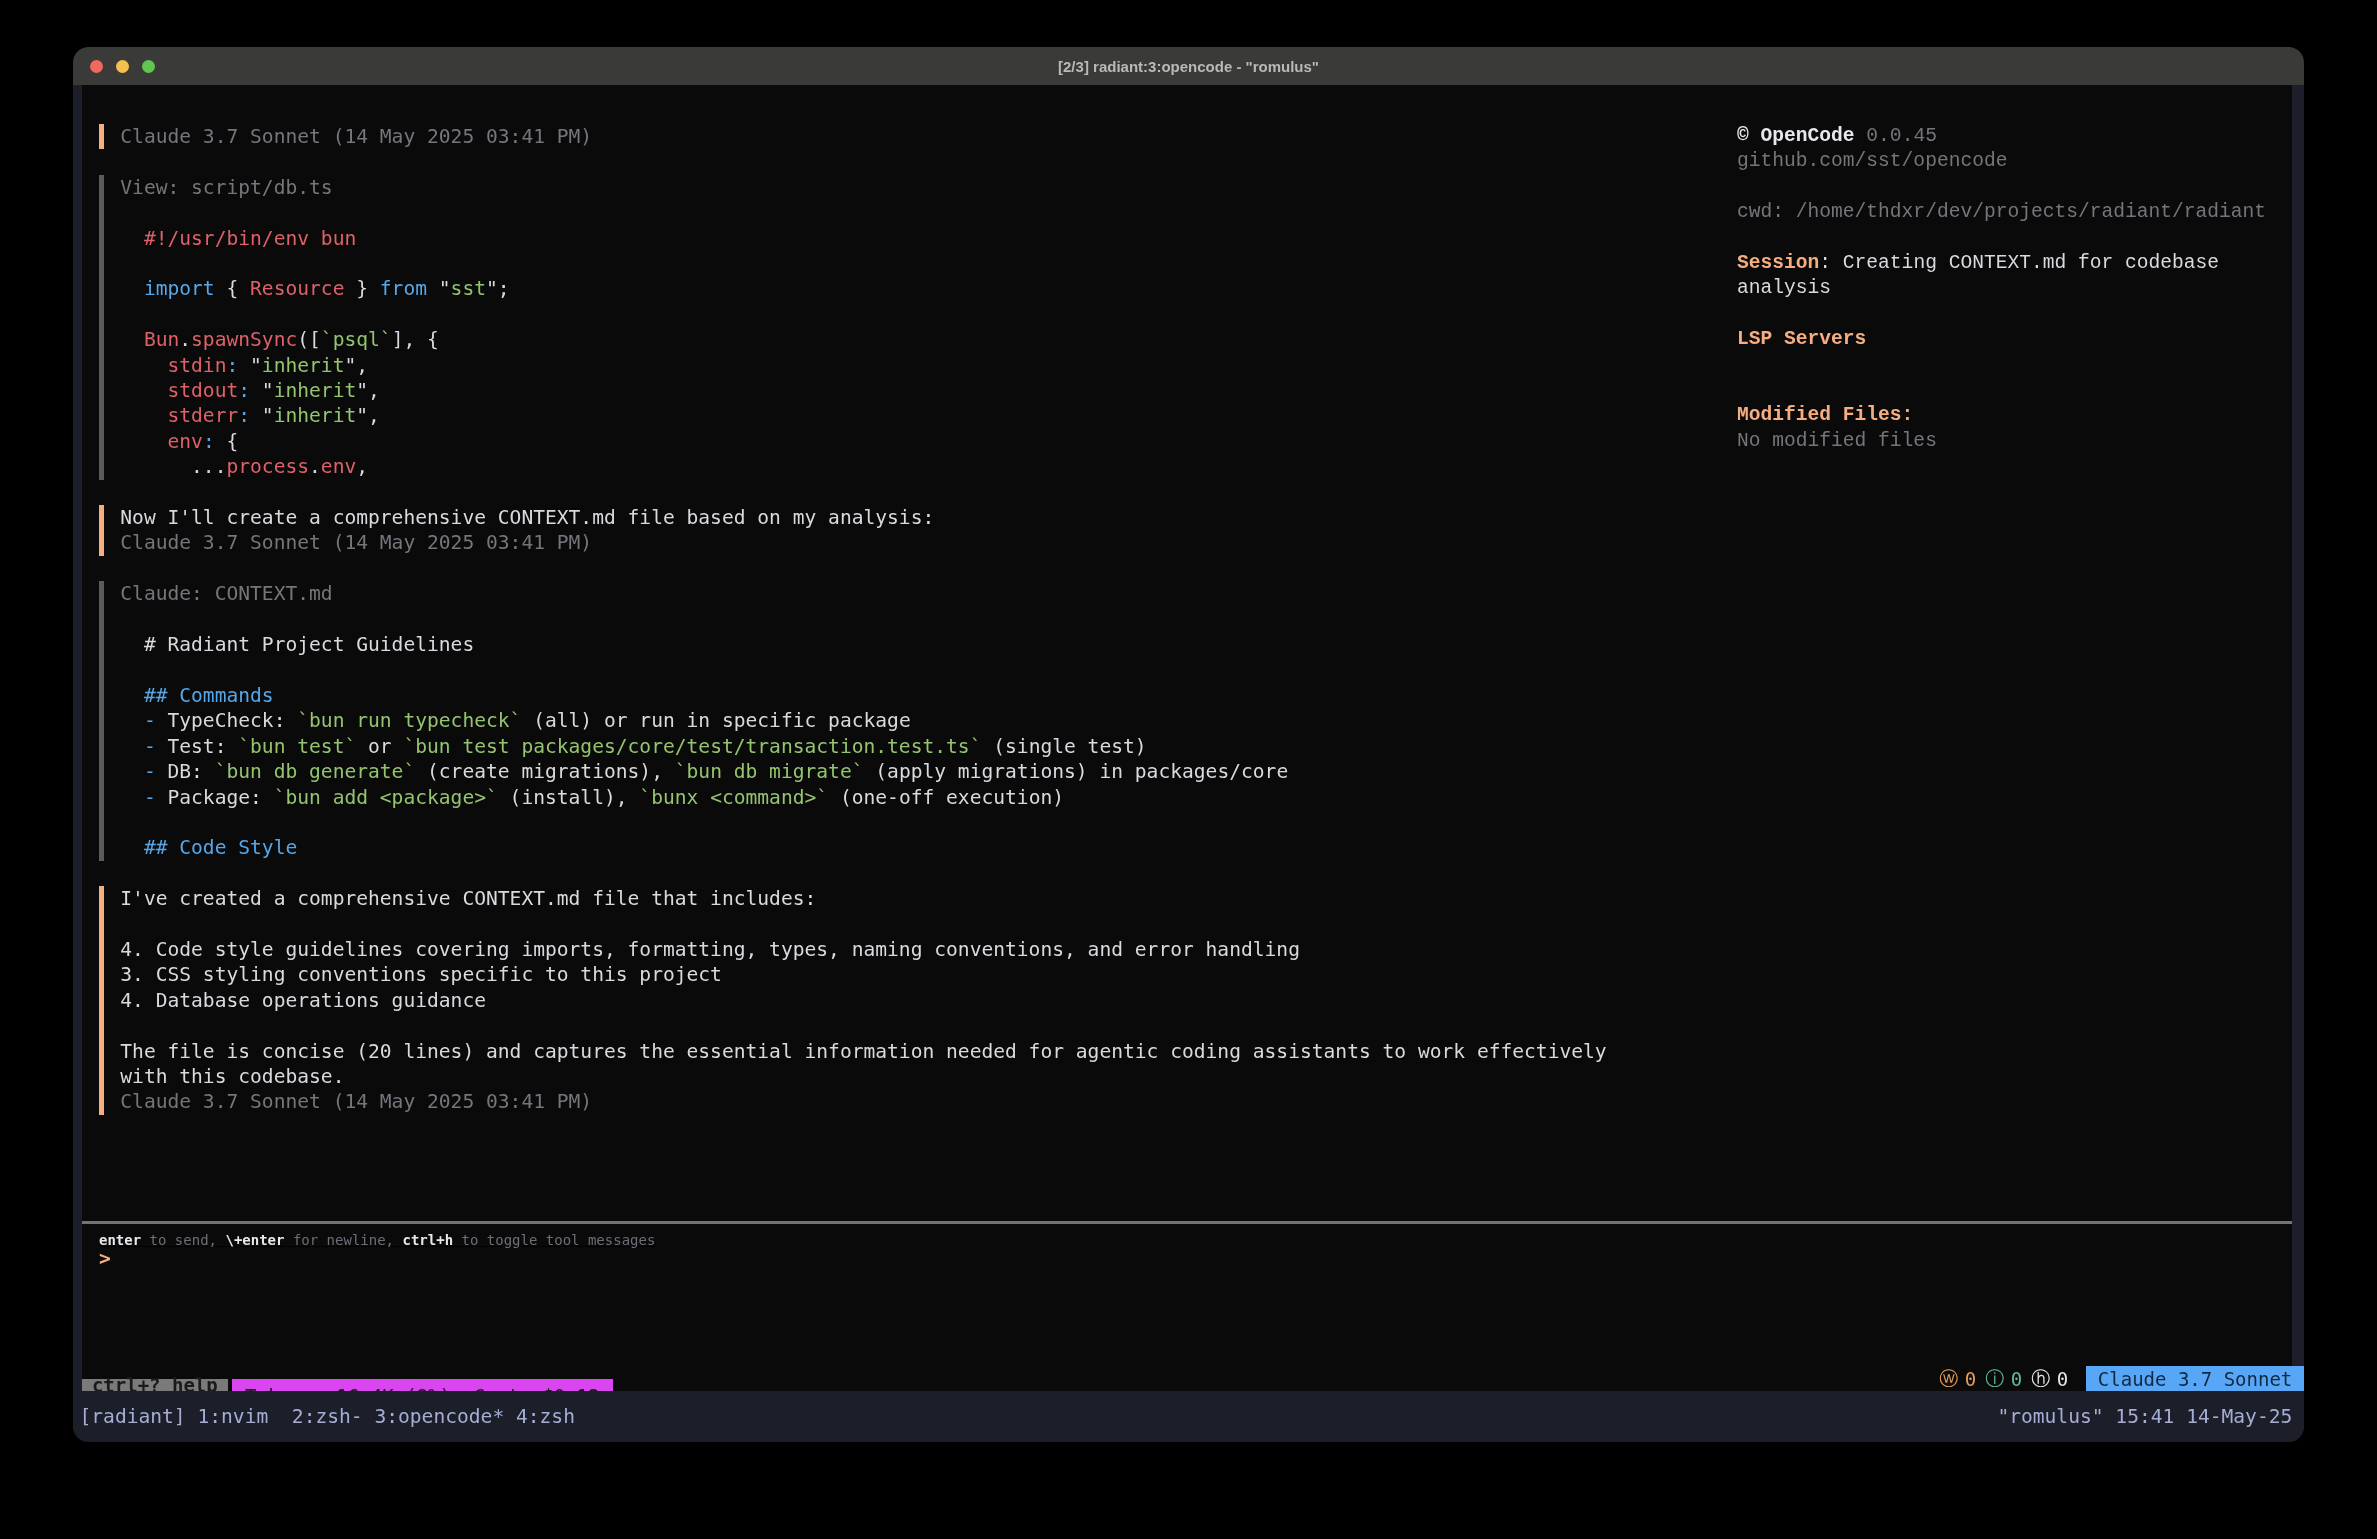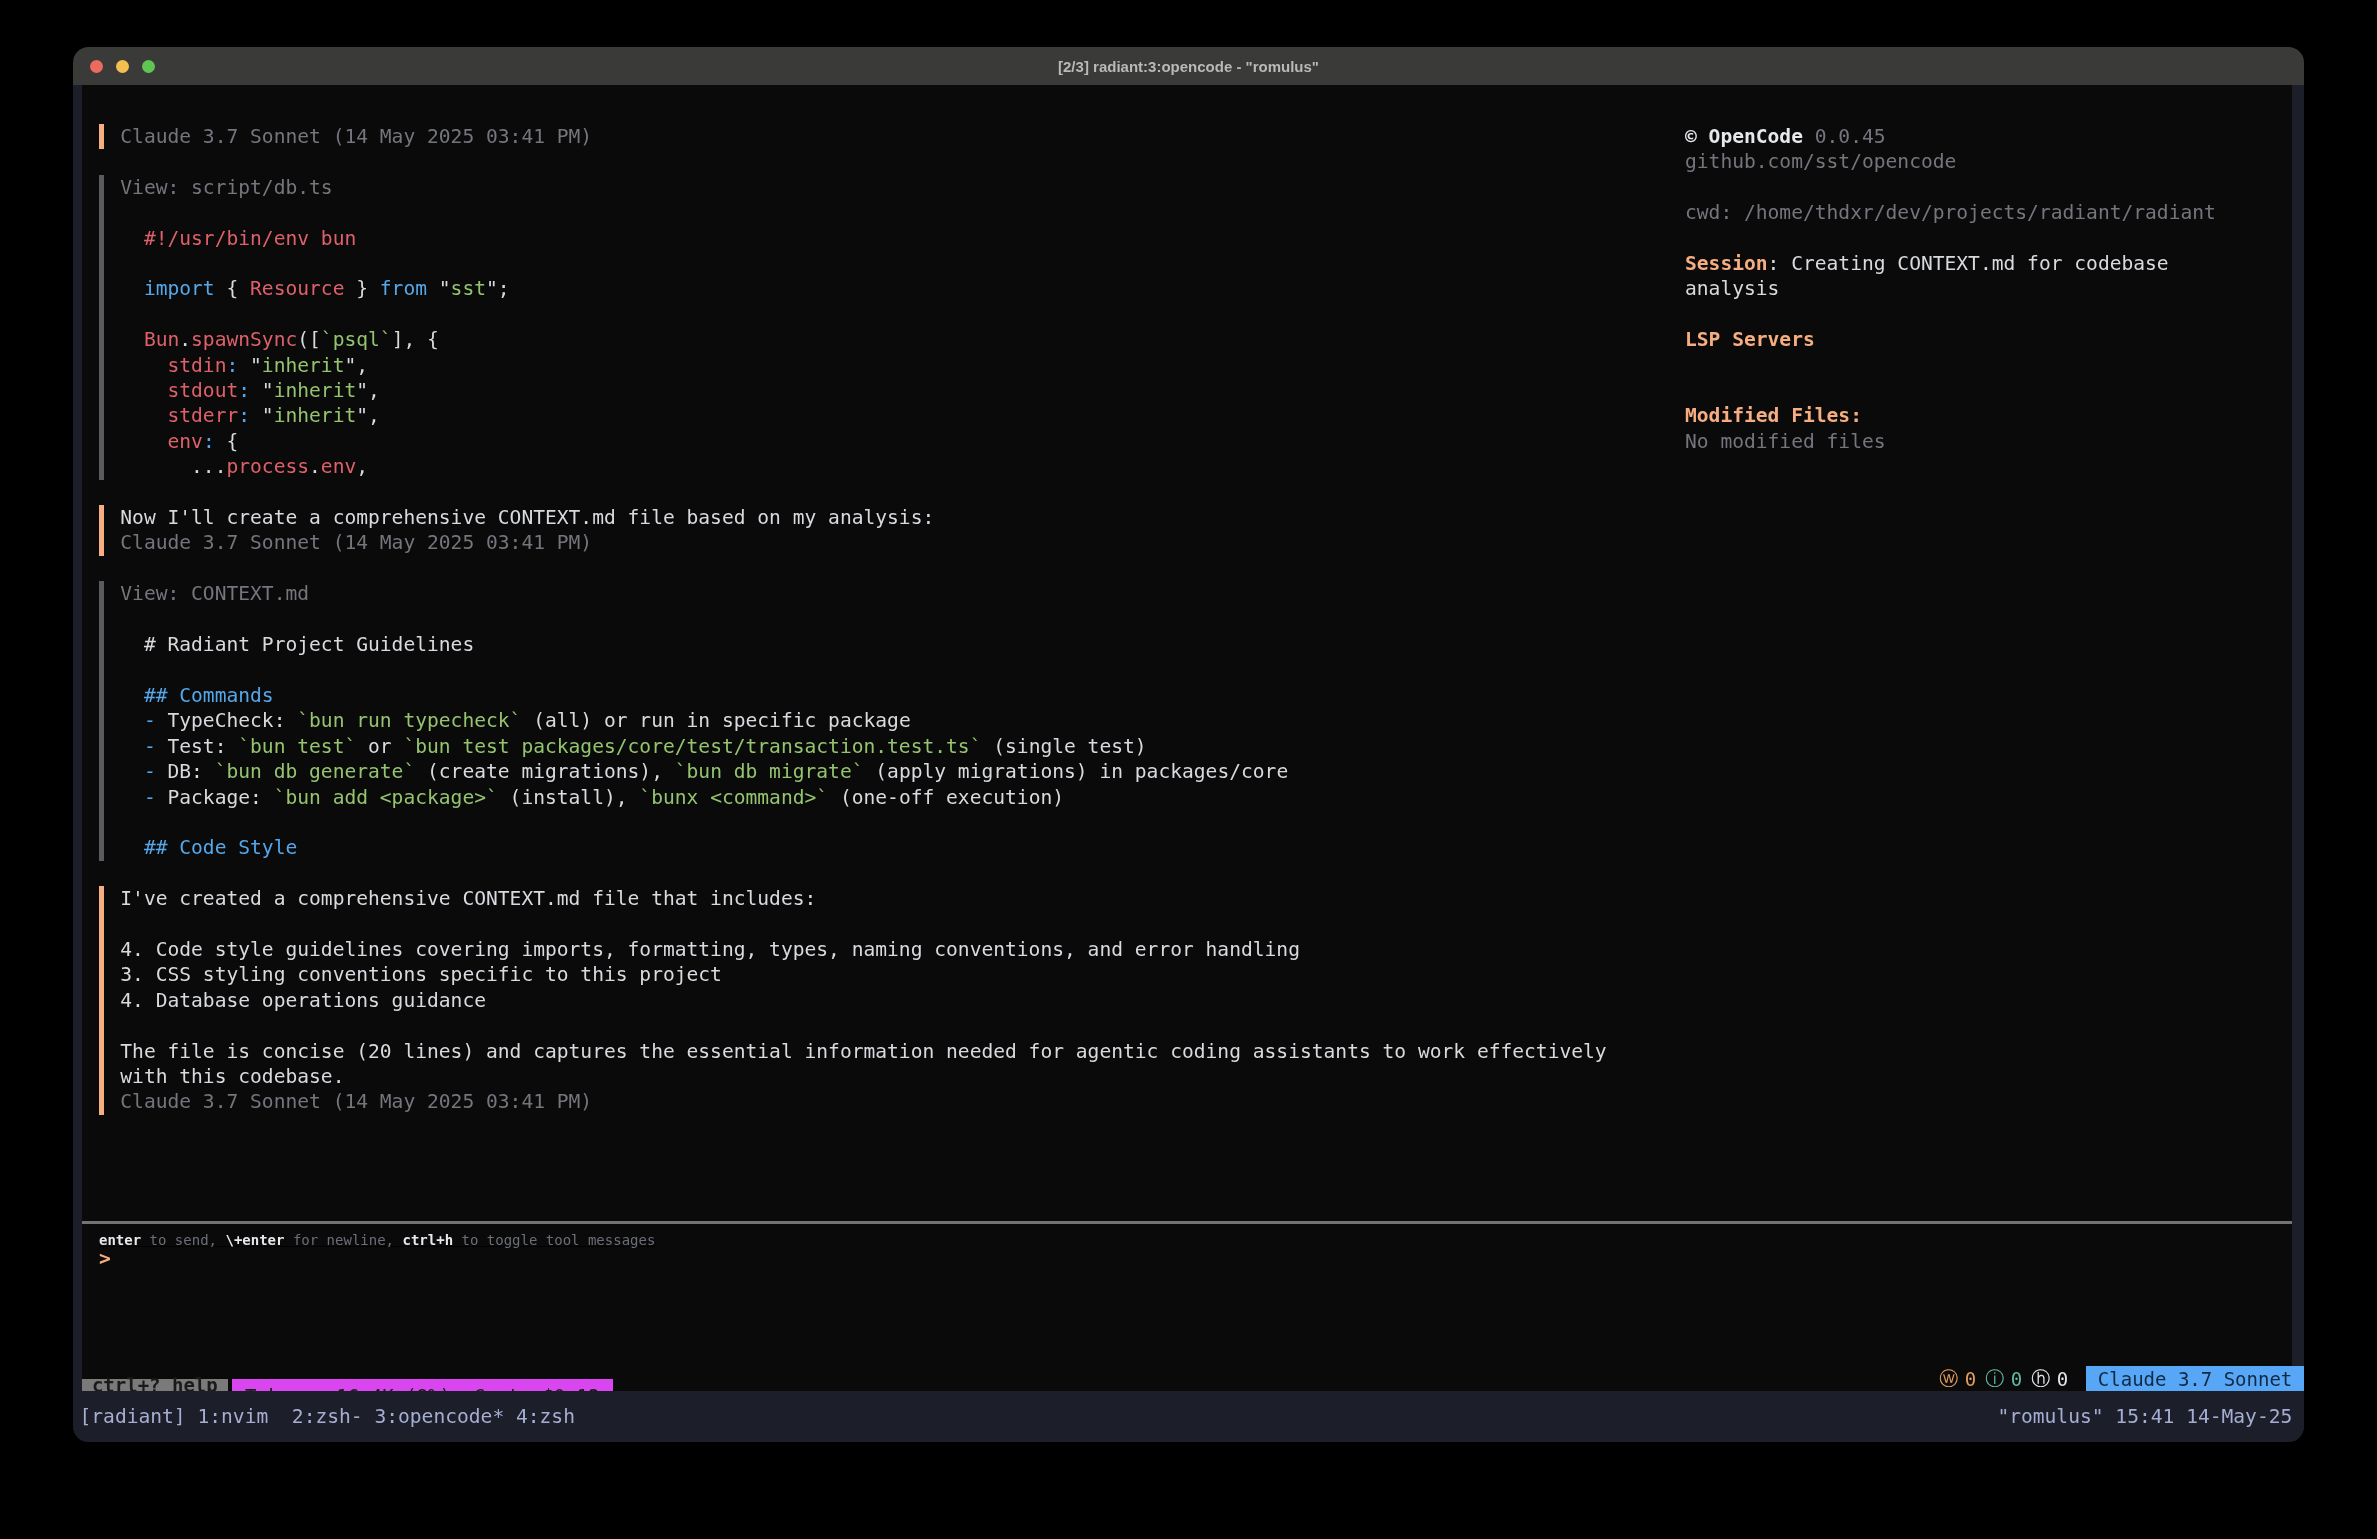--- a/index.html
+++ b/index.html
@@ -25,21 +25,21 @@
   #chat{position:absolute;left:26px;top:39px;font-size:19.6px;line-height:25.4px;}
   .block{border-left:5.2px solid #5a5b5f;padding-left:16.3px;margin:0 0 25.4px 0;}
   .block.msg{border-left-color:#f6ad80;}
 
   
   .c-fg{color:#d8dade;}  .c-dim{color:#74767c;}  .c-dim2{color:#6c6f77;}
   .c-r{color:#de6069;}   .c-b{color:#55a7ea;}    .c-g{color:#94c46e;}   .c-ob{color:#f6ad80;font-weight:bold;}
   .c-bold{color:#e6e8ec;font-weight:bold;}
 
   
-  #sidebar{position:absolute;left:1612px;top:39px;width:561px;font-size:19.6px;line-height:25.4px;}
+  #sidebar{position:absolute;left:1664px;top:39px;width:561px;font-size:19.6px;line-height:25.4px;font-family:Liberation Mono, monospace;}
   #sidebar .tline{white-space:pre-wrap;}
 
   
   #help-line{position:absolute;left:26px;top:1143px;font-size:14px;line-height:25.4px;white-space:pre;text-decoration:underline;}
   #input-separator{position:absolute;left:9px;right:11.7px;top:1136px;height:2.6px;background:#737373;}
   #prompt-line{position:absolute;left:26px;top:1161px;font-size:19.6px;line-height:25.4px;
     color:#f6ad80;font-weight:bold;white-space:pre;width:2153px;height:117px;}
 
   #status-row{position:absolute;left:8.5px;right:0;top:1281px;height:25px;
     display:flex;align-items:stretch;font-size:19px;}
@@ -92,21 +92,21 @@
           <div class="tline"><span class="c-fg">    </span><span class="c-r">stdout</span><span class="c-b">:</span><span class="c-fg"> "</span><span class="c-g">inherit</span><span class="c-fg">",</span></div>
           <div class="tline"><span class="c-fg">    </span><span class="c-r">stderr</span><span class="c-b">:</span><span class="c-fg"> "</span><span class="c-g">inherit</span><span class="c-fg">",</span></div>
           <div class="tline"><span class="c-fg">    </span><span class="c-r">env</span><span class="c-b">:</span><span class="c-fg"> {</span></div>
           <div class="tline"><span class="c-fg">      ...</span><span class="c-r">process</span><span class="c-fg">.</span><span class="c-r">env</span><span class="c-fg">,</span></div>
         </div>
       <div class="block msg">
           <div class="tline"><span class="c-fg">Now I'll create a comprehensive CONTEXT.md file based on my analysis:</span></div>
           <div class="tline"><span class="c-dim">Claude 3.7 Sonnet (14 May 2025 03:41 PM)</span></div>
         </div>
       <div class="block tool">
-          <div class="tline"><span class="c-dim">View: CONTEXT.md</span></div>
+          <div class="tline"><span class="c-dim">Claude: CONTEXT.md</span></div>
           <div class="tline">&nbsp;</div>
           <div class="tline"><span class="c-fg">  # Radiant Project Guidelines</span></div>
           <div class="tline">&nbsp;</div>
           <div class="tline"><span class="c-b">  ## Commands</span></div>
           <div class="tline"><span class="c-fg">  </span><span class="c-b">-</span><span class="c-fg"> TypeCheck: </span><span class="c-g">`bun run typecheck`</span><span class="c-fg"> (all) or run in specific package</span></div>
           <div class="tline"><span class="c-fg">  </span><span class="c-b">-</span><span class="c-fg"> Test: </span><span class="c-g">`bun test`</span><span class="c-fg"> or </span><span class="c-g">`bun test packages/core/test/transaction.test.ts`</span><span class="c-fg"> (single test)</span></div>
           <div class="tline"><span class="c-fg">  </span><span class="c-b">-</span><span class="c-fg"> DB: </span><span class="c-g">`bun db generate`</span><span class="c-fg"> (create migrations), </span><span class="c-g">`bun db migrate`</span><span class="c-fg"> (apply migrations) in packages/core</span></div>
           <div class="tline"><span class="c-fg">  </span><span class="c-b">-</span><span class="c-fg"> Package: </span><span class="c-g">`bun add &lt;package&gt;`</span><span class="c-fg"> (install), </span><span class="c-g">`bunx &lt;command&gt;`</span><span class="c-fg"> (one-off execution)</span></div>
           <div class="tline">&nbsp;</div>
           <div class="tline"><span class="c-b">  ## Code Style</span></div>

